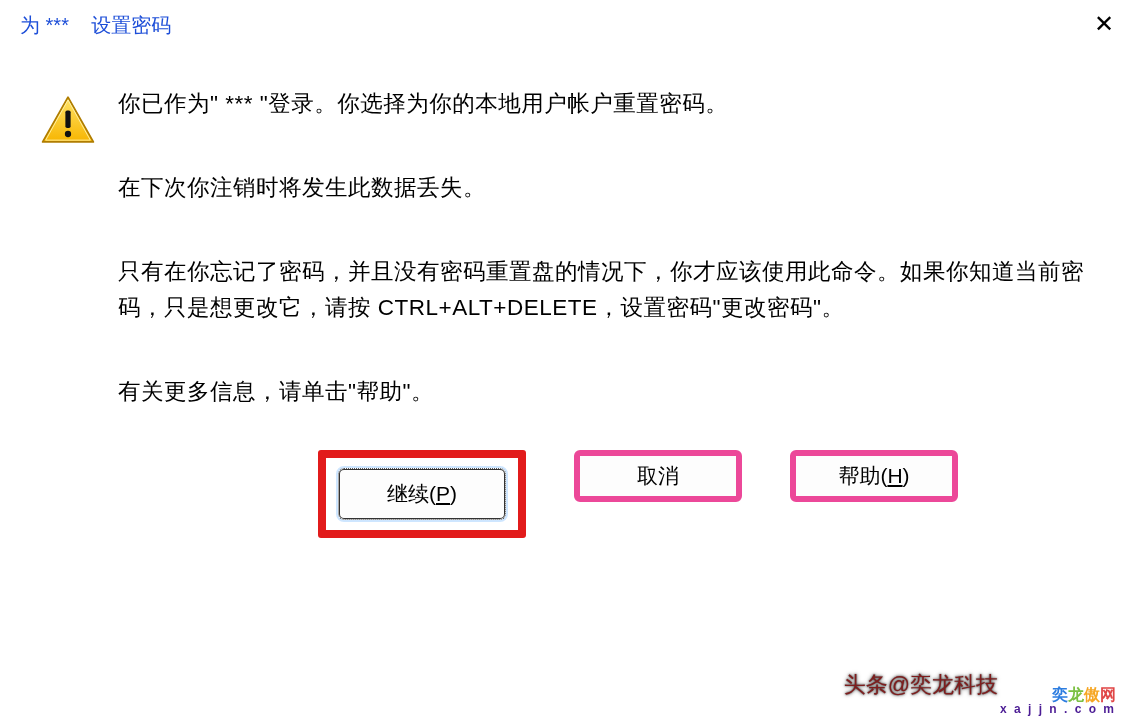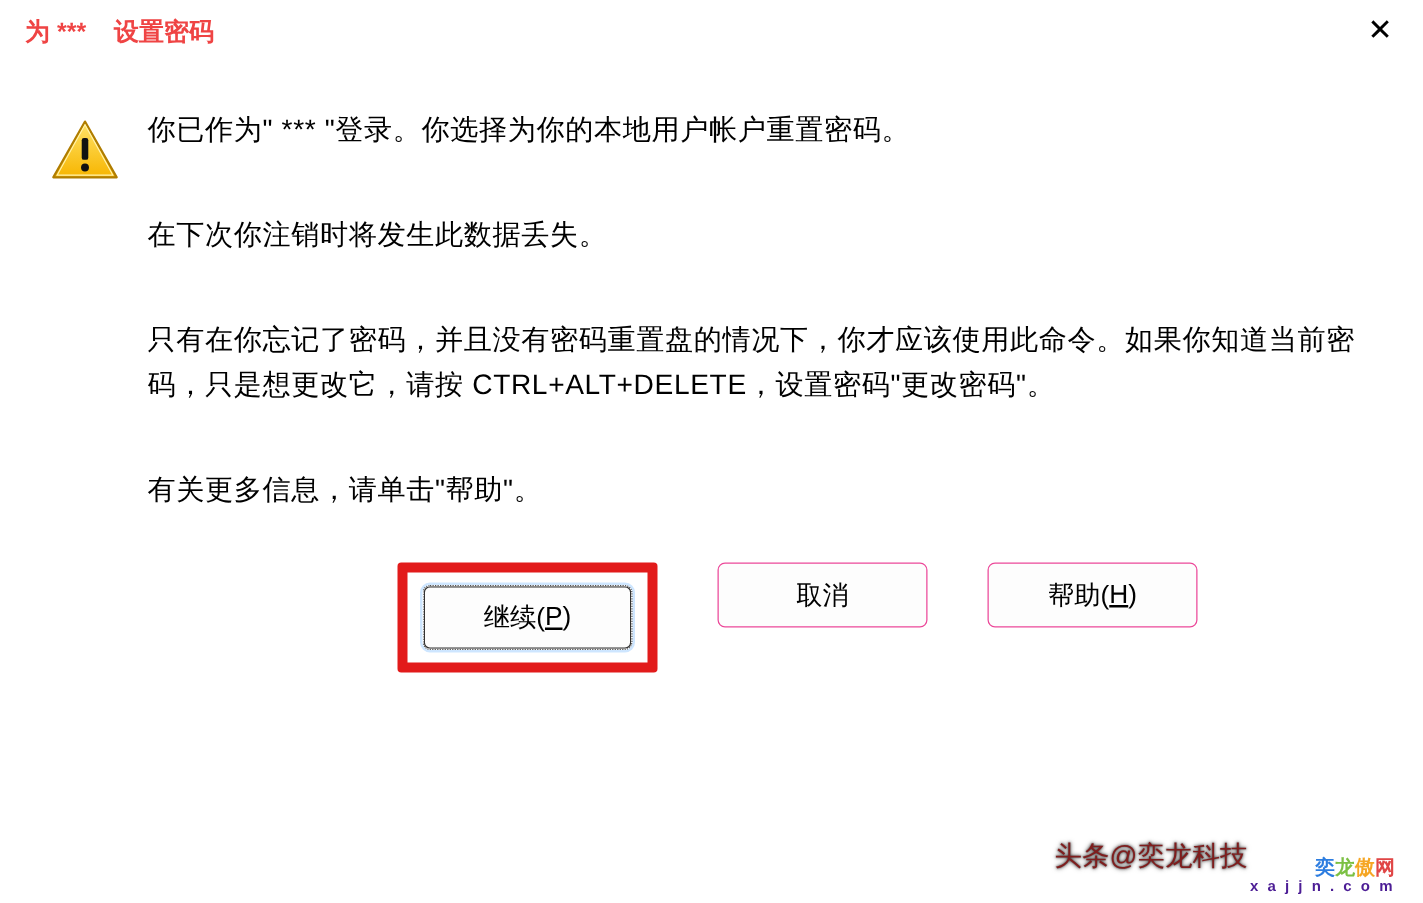--- a/index.html
+++ b/index.html
@@ -18,23 +18,22 @@
     }
     .title-bar {
       display: flex;
       align-items: center;
       justify-content: space-between;
       padding: 8px 12px 4px 20px;
       height: 46px;
     }
     .title-text {
       font-size: 20px;
-      color: #ef4444;
+      color: #1d4ed8;
       white-space: pre;
-      font-weight: bold;
     }
     .close-btn {
       width: 40px;
       height: 36px;
       display: flex;
       align-items: center;
       justify-content: center;
       cursor: pointer;
       font-size: 24px;
       font-family: Arial, sans-serif;
@@ -74,21 +73,21 @@
       display: flex;
       justify-content: center;
       gap: 48px;
       padding: 10px 0 20px 0;
       margin-left: 60px;
     }
     .dlg-button {
       min-width: 168px;
       height: 52px;
       background: #fdfdfd;
-      border: 1px solid #ec4899;
+      border: 6px solid #ec4899;
       border-radius: 6px;
       font-size: 21px;
       font-family: inherit;
       cursor: pointer;
       display: flex;
       align-items: center;
       justify-content: center;
       padding: 0 20px;
     }
     .dlg-button.default {

